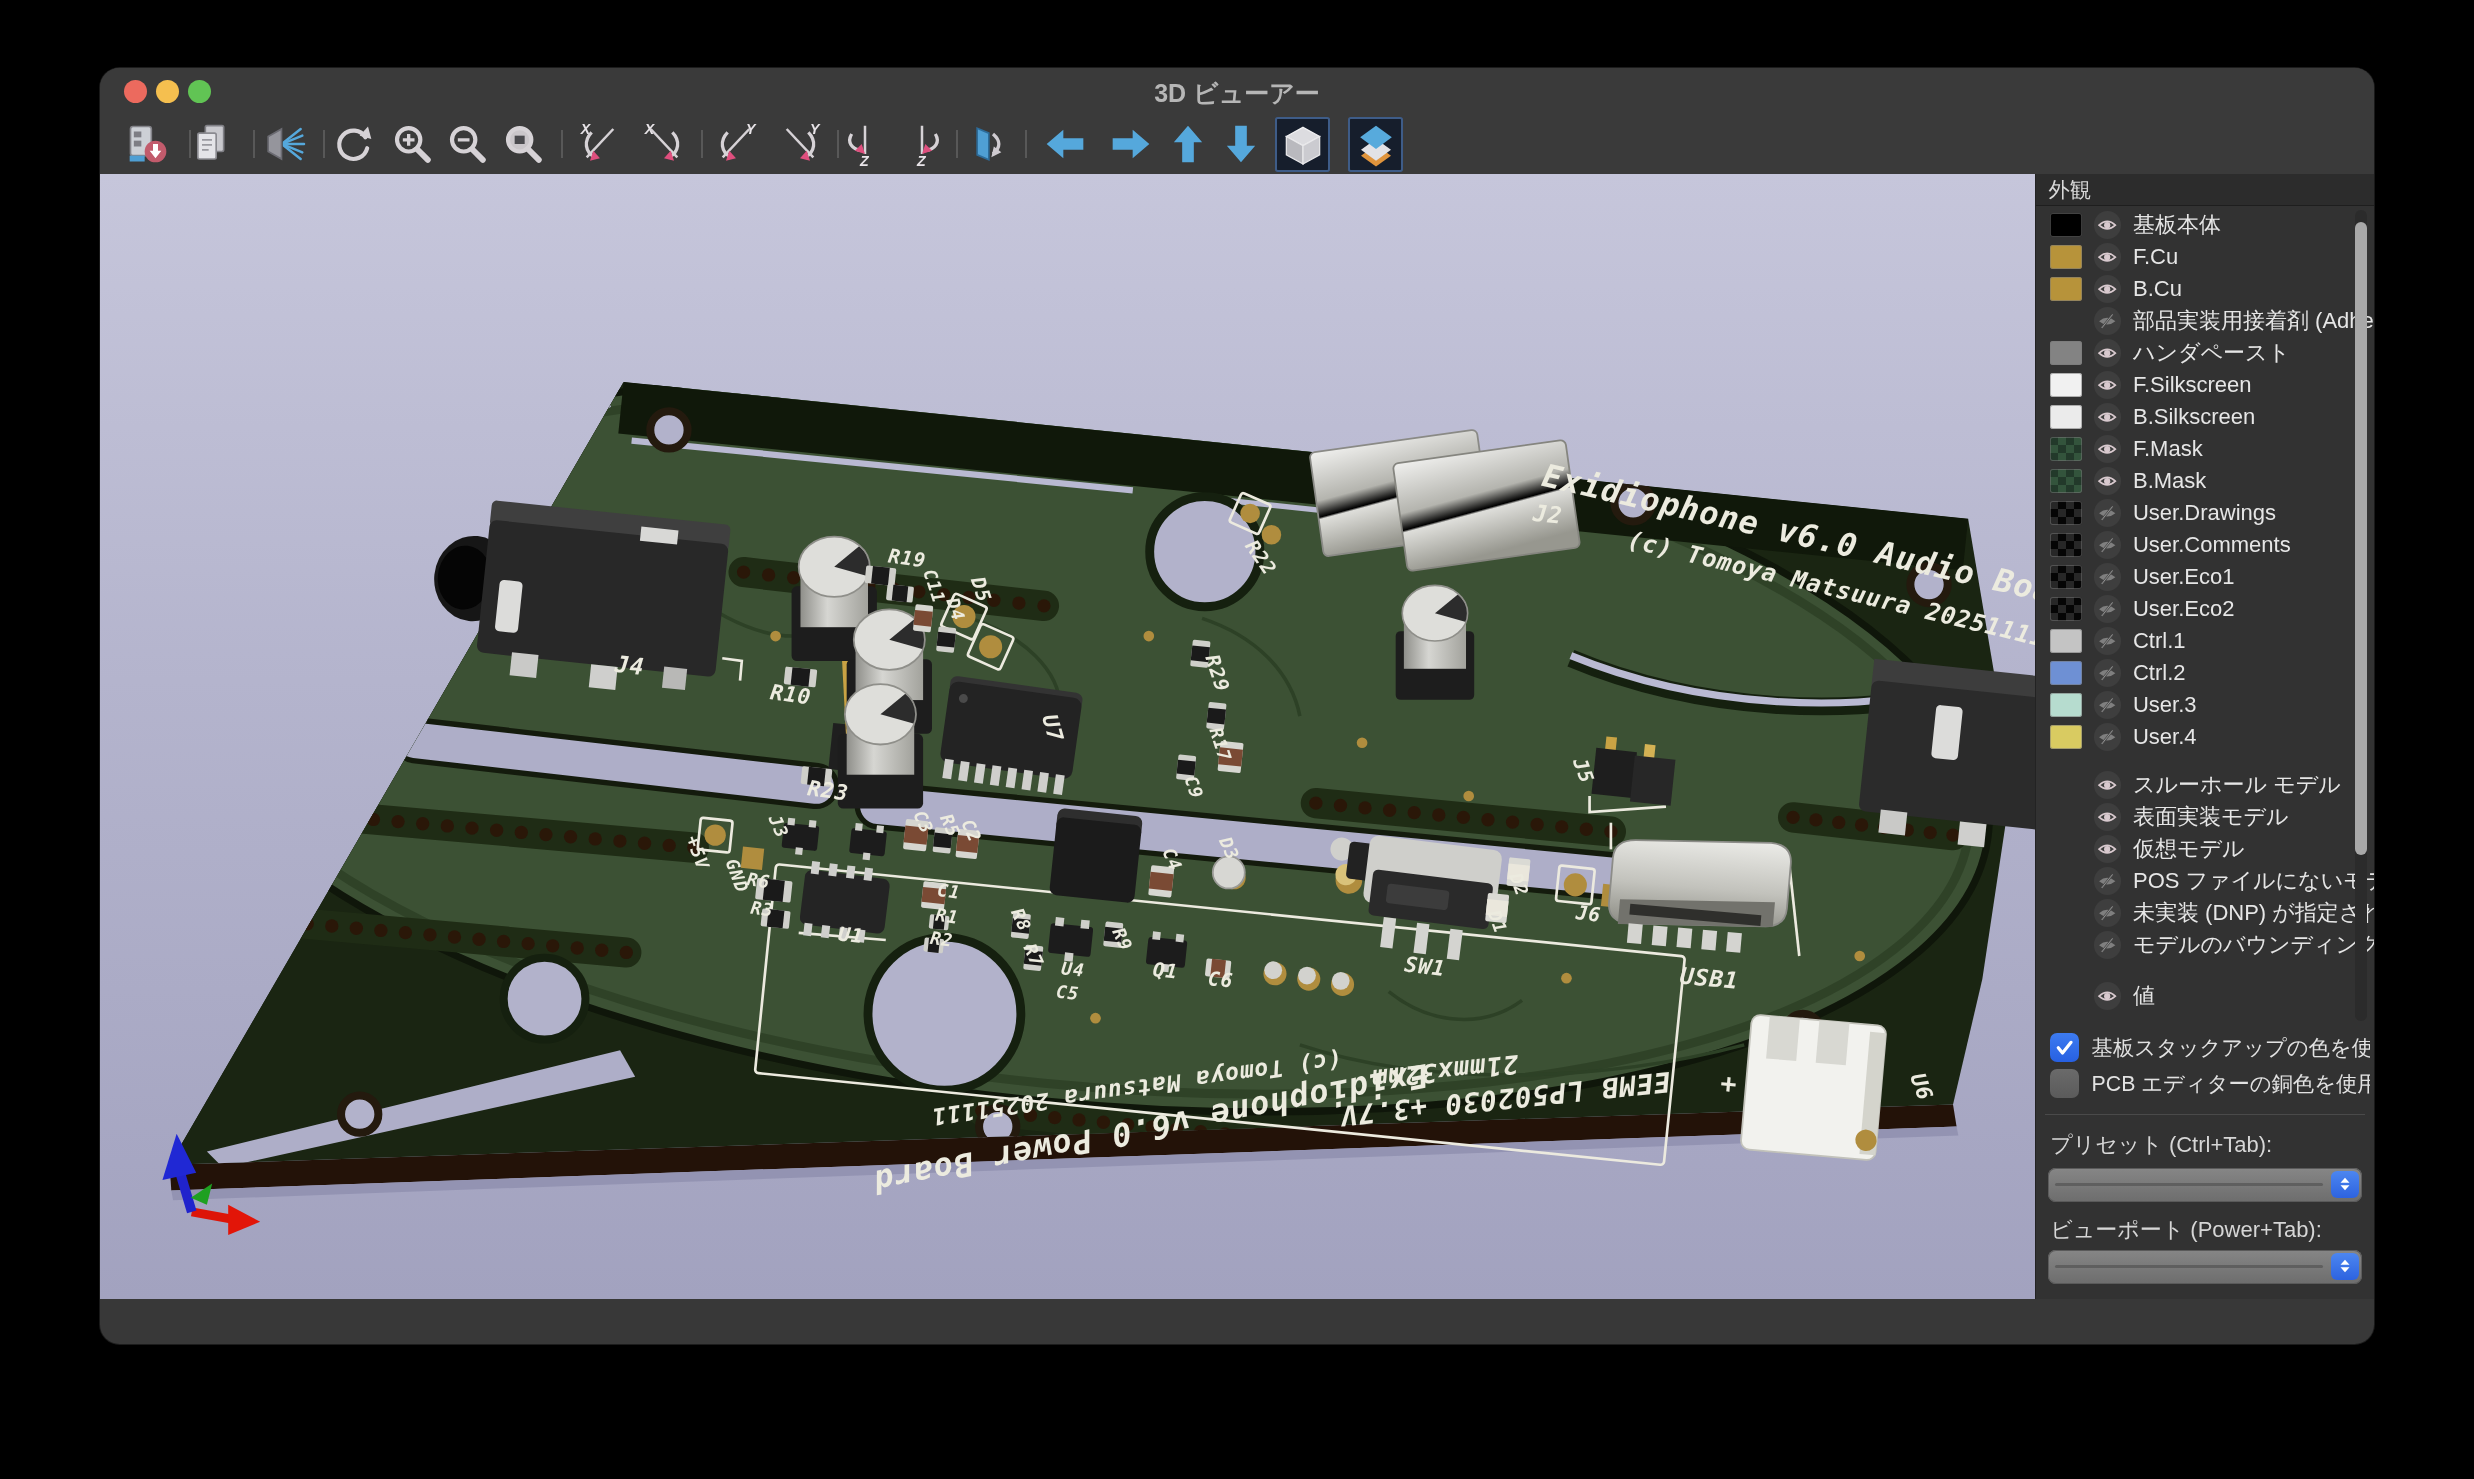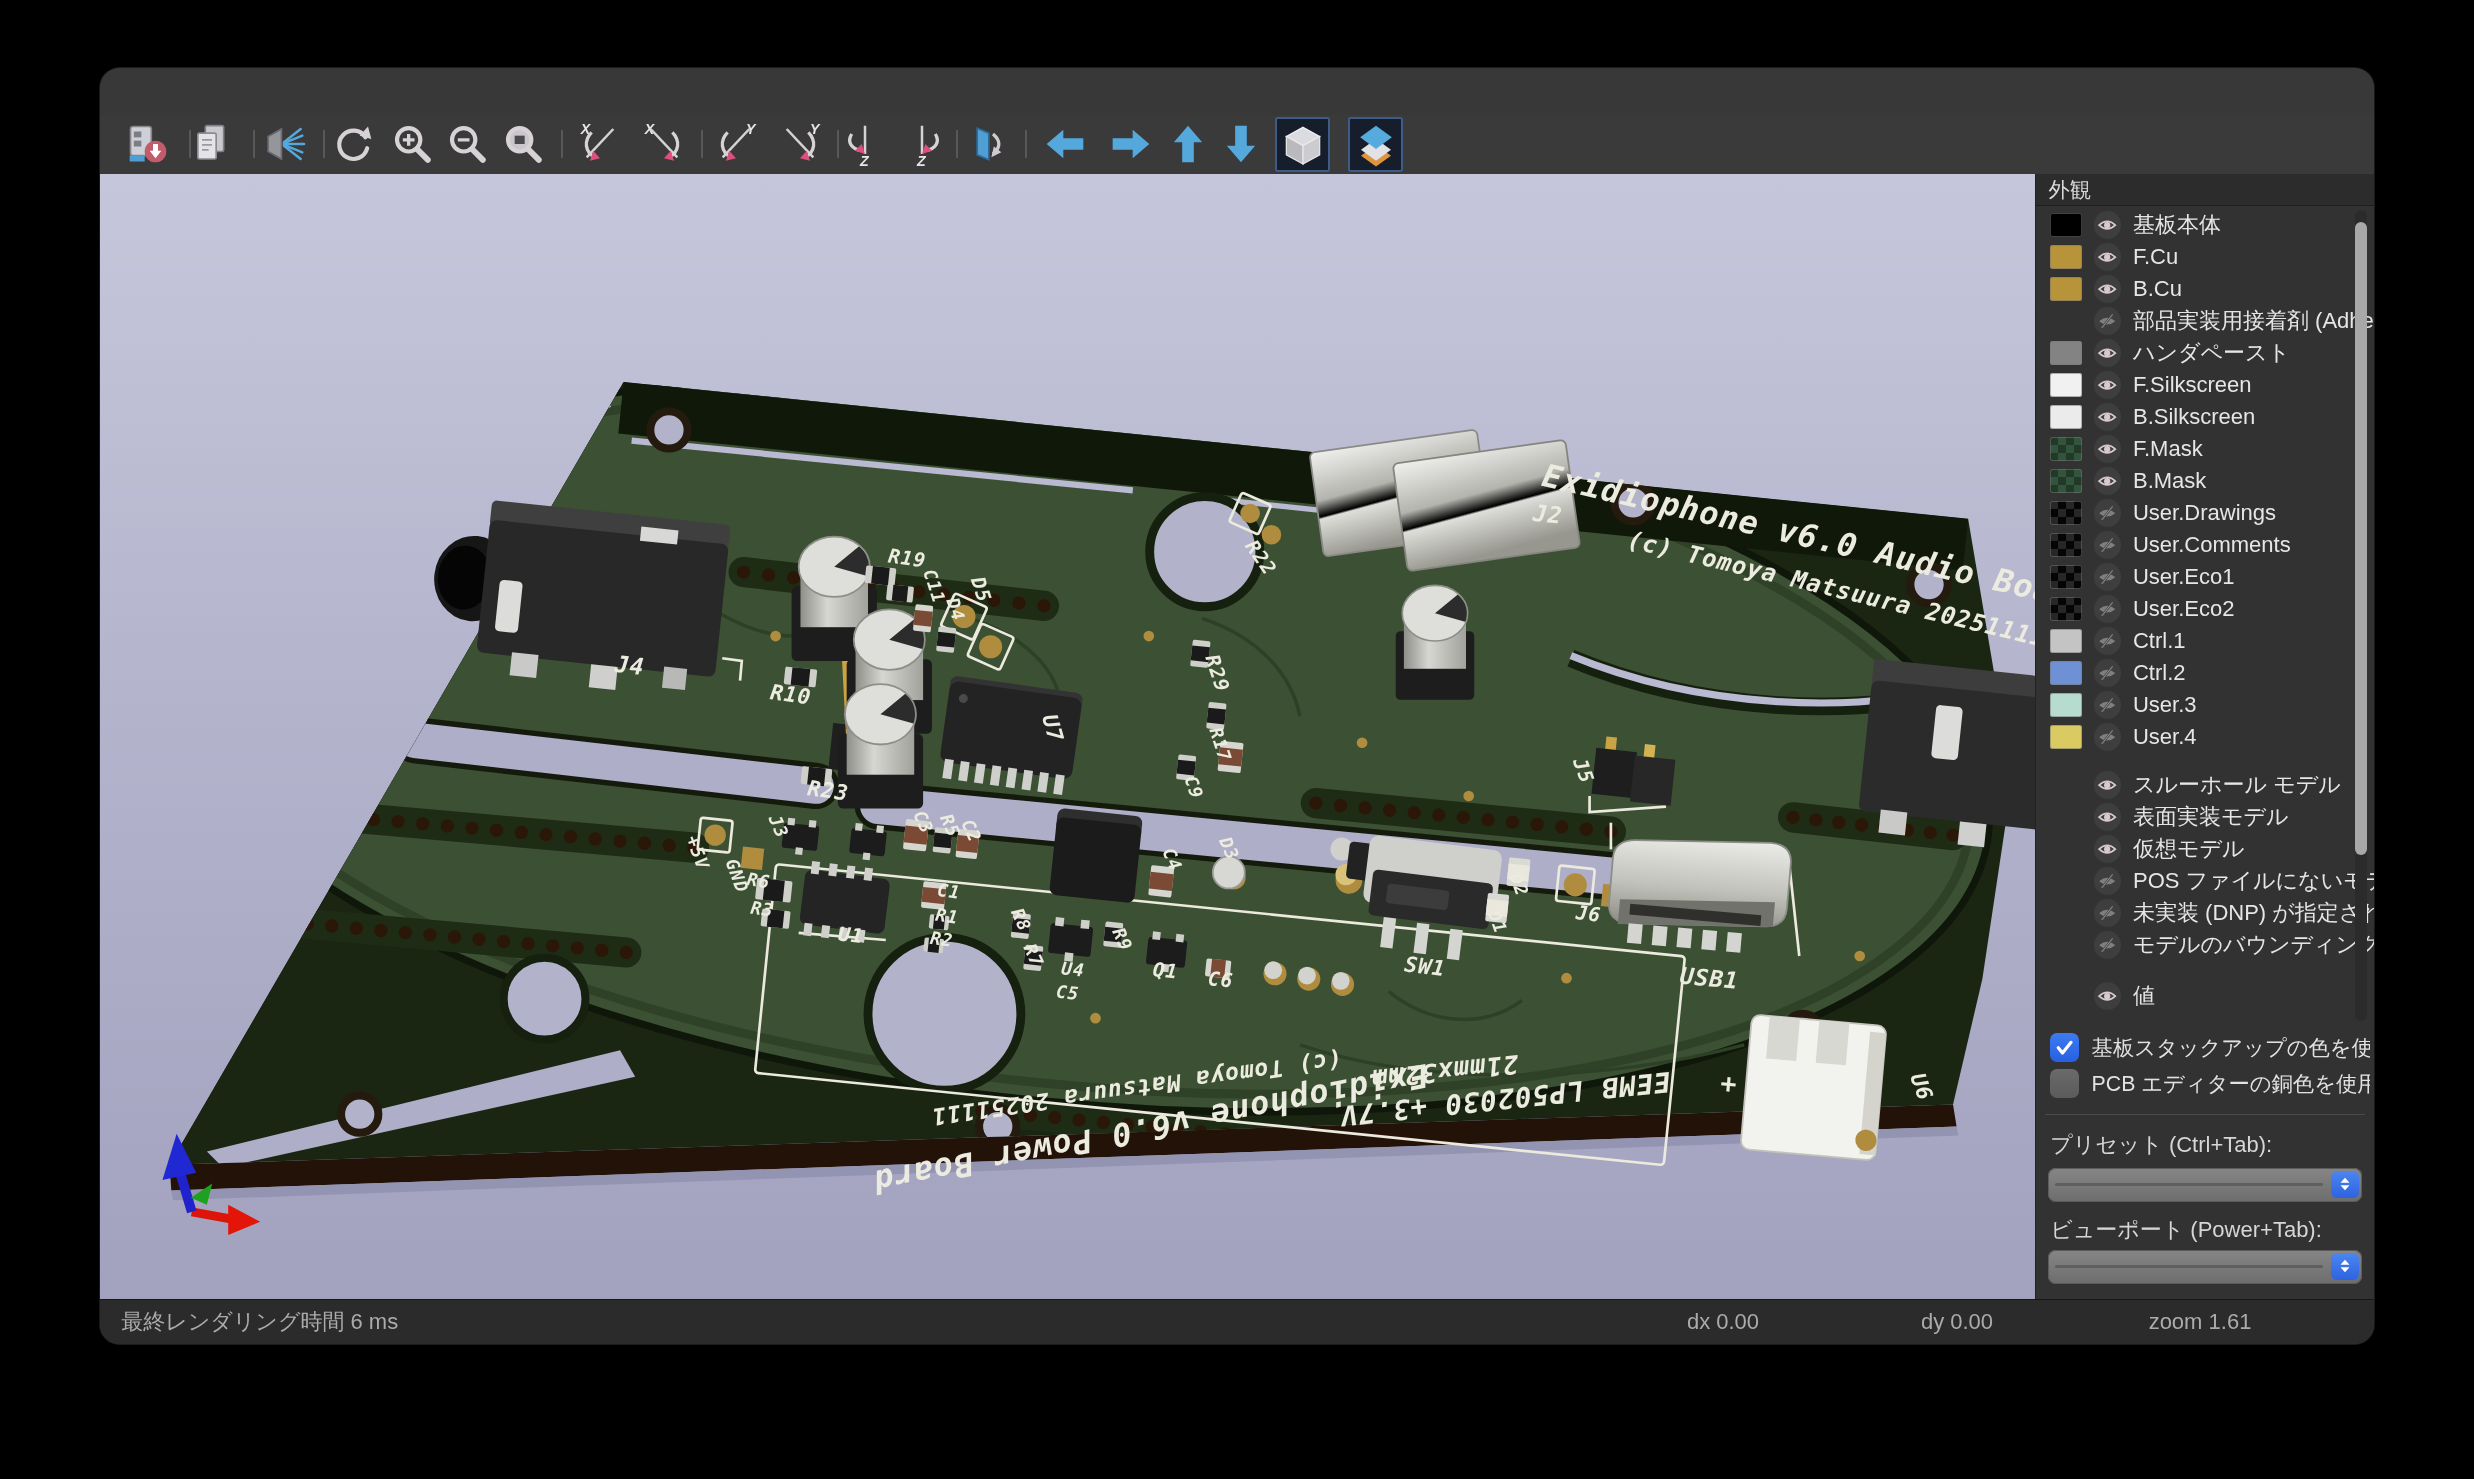--- a/index.html
+++ b/index.html
@@ -57,20 +57,26 @@
   #st-render{left:21.3px;}
   #st-dx{left:1623px;transform:translateX(-50%);}
   #st-dy{left:1857px;transform:translateX(-50%);}
   #st-zoom{left:2100px;transform:translateX(-50%);}
 </style>
 </head>
 <body>
 
 <div id="window">
 
+  <div id="titlebar">
+    <div class="tl" id="tl-close"></div>
+    <div class="tl" id="tl-min"></div>
+    <div class="tl" id="tl-zoom"></div>
+    <div id="wtitle">3D ビューアー</div>
+  </div>
 
   <div id="toolbar">
     <button class="tbtn" style="left:23px">
         <svg viewBox="0 0 60 60">
           <rect x="9" y="9" width="25" height="35" rx="3" fill="#cdd0d6" stroke="#84848a" stroke-width="2"></rect>
           <rect x="13" y="15" width="9" height="7" fill="#7d7d84"></rect>
           <rect x="13" y="26" width="9" height="7" fill="#7d7d84"></rect>
           <rect x="8" y="44" width="18" height="7" fill="#4f9fd4"></rect>
           <circle cx="39" cy="39" r="13" fill="#c25b6c"></circle>
           <polygon points="39,47 32,38 36,38 36,30 42,30 42,38 46,38" fill="#fff"></polygon>
@@ -1063,20 +1069,14 @@
       <div class="body"></div>
       <div class="stepper">
           <svg viewBox="0 0 20 20">
             <polygon points="10,3 15,8.5 5,8.5" fill="#fff"></polygon>
             <polygon points="10,17 15,11.5 5,11.5" fill="#fff"></polygon>
           </svg>
         </div>
     </div>
   </div>
 
-  <div id="statusbar">
-    <span class="stxt" id="st-render">最終レンダリング時間 6 ms</span>
-    <span class="stxt" id="st-dx">dx 0.00</span>
-    <span class="stxt" id="st-dy">dy 0.00</span>
-    <span class="stxt" id="st-zoom">zoom 1.61</span>
-  </div>
 </div>
 
 
 </body></html>

